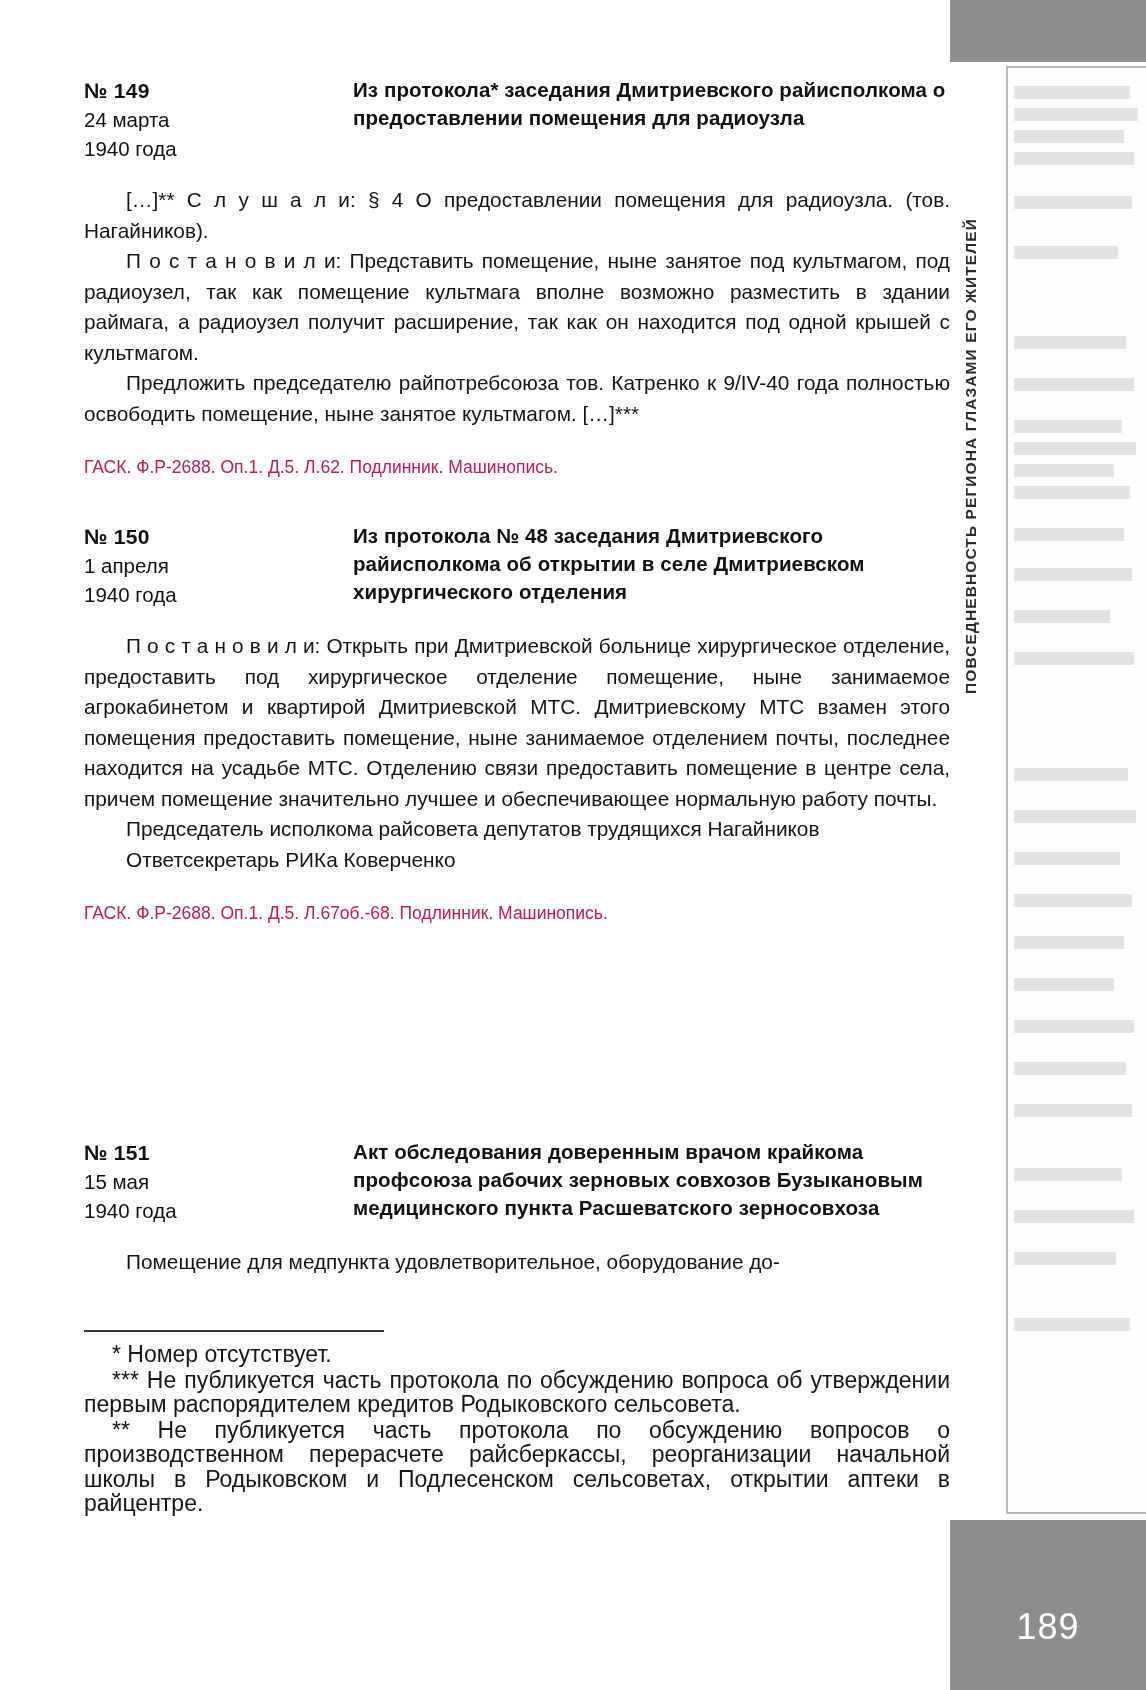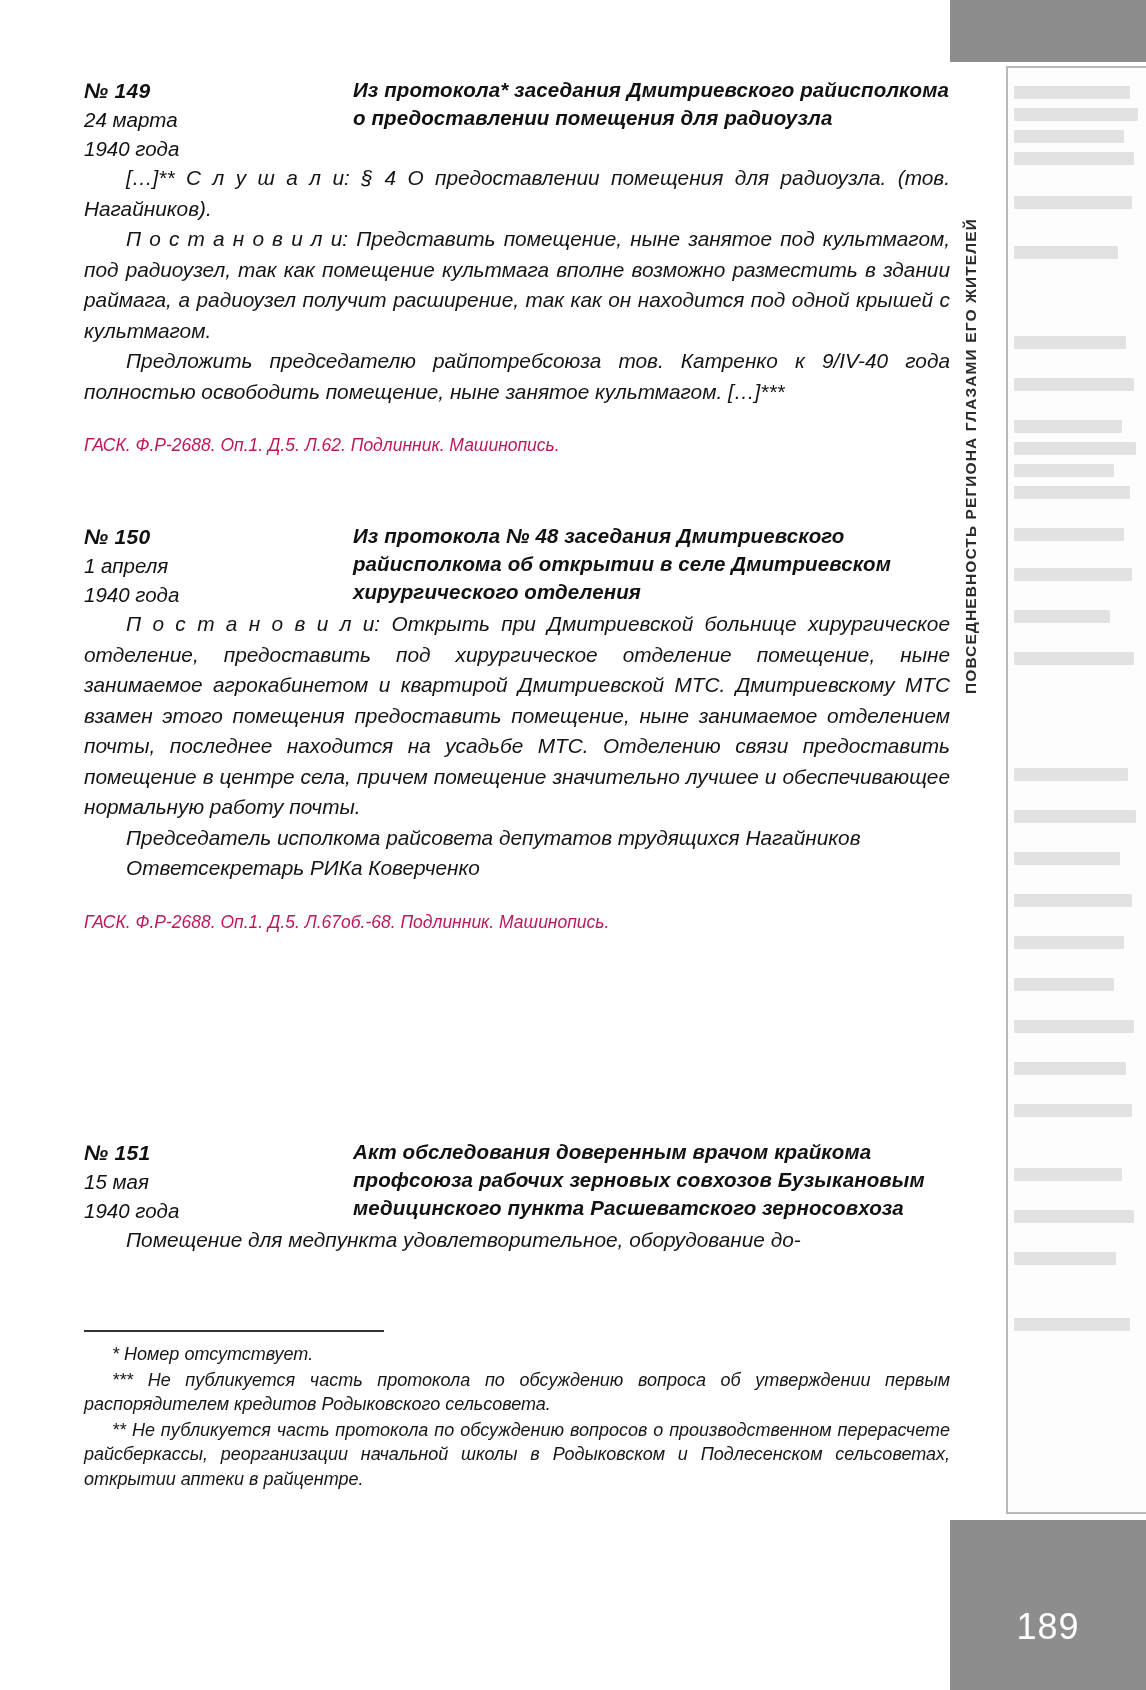--- a/index.html
+++ b/index.html
@@ -85,21 +85,20 @@
   }
 
   
   .page-body {
     position: absolute;
     top: 0;
     left: 0;
     width: 950px;
     height: 1690px;
     padding: 0;
-    font-style: italic;
   }
 
   .doc-entry {
     position: absolute;
     left: 84px;
     width: 866px;
   }
 
   .entry-head {
     display: flex;
@@ -121,20 +120,21 @@
     flex: 1 1 auto;
     font-size: 20.5px;
     font-weight: bold;
     line-height: 28px;
     letter-spacing: 0.1px;
     color: #111;
     margin-left: 21px;
   }
 
   .entry-text {
+    margin-top: 22px;
     font-size: 20.8px;
     line-height: 30.5px;
     text-align: justify;
     color: #141414;
   }
   .entry-text p {
     margin: 0;
     text-indent: 42px;
   }
 
@@ -149,21 +149,21 @@
   .archive-ref-inner {
     padding-left: 0;
   }
 
   
   .footnotes {
     position: absolute;
     left: 84px;
     top: 1330px;
     width: 866px;
-    font-size: 18px;
+    font-size: 23px;
     line-height: 24.5px;
     color: #161616;
     text-align: justify;
   }
   .footnotes .rule {
     width: 300px;
     height: 2px;
     background: #333;
     margin-bottom: 10px;
   }

